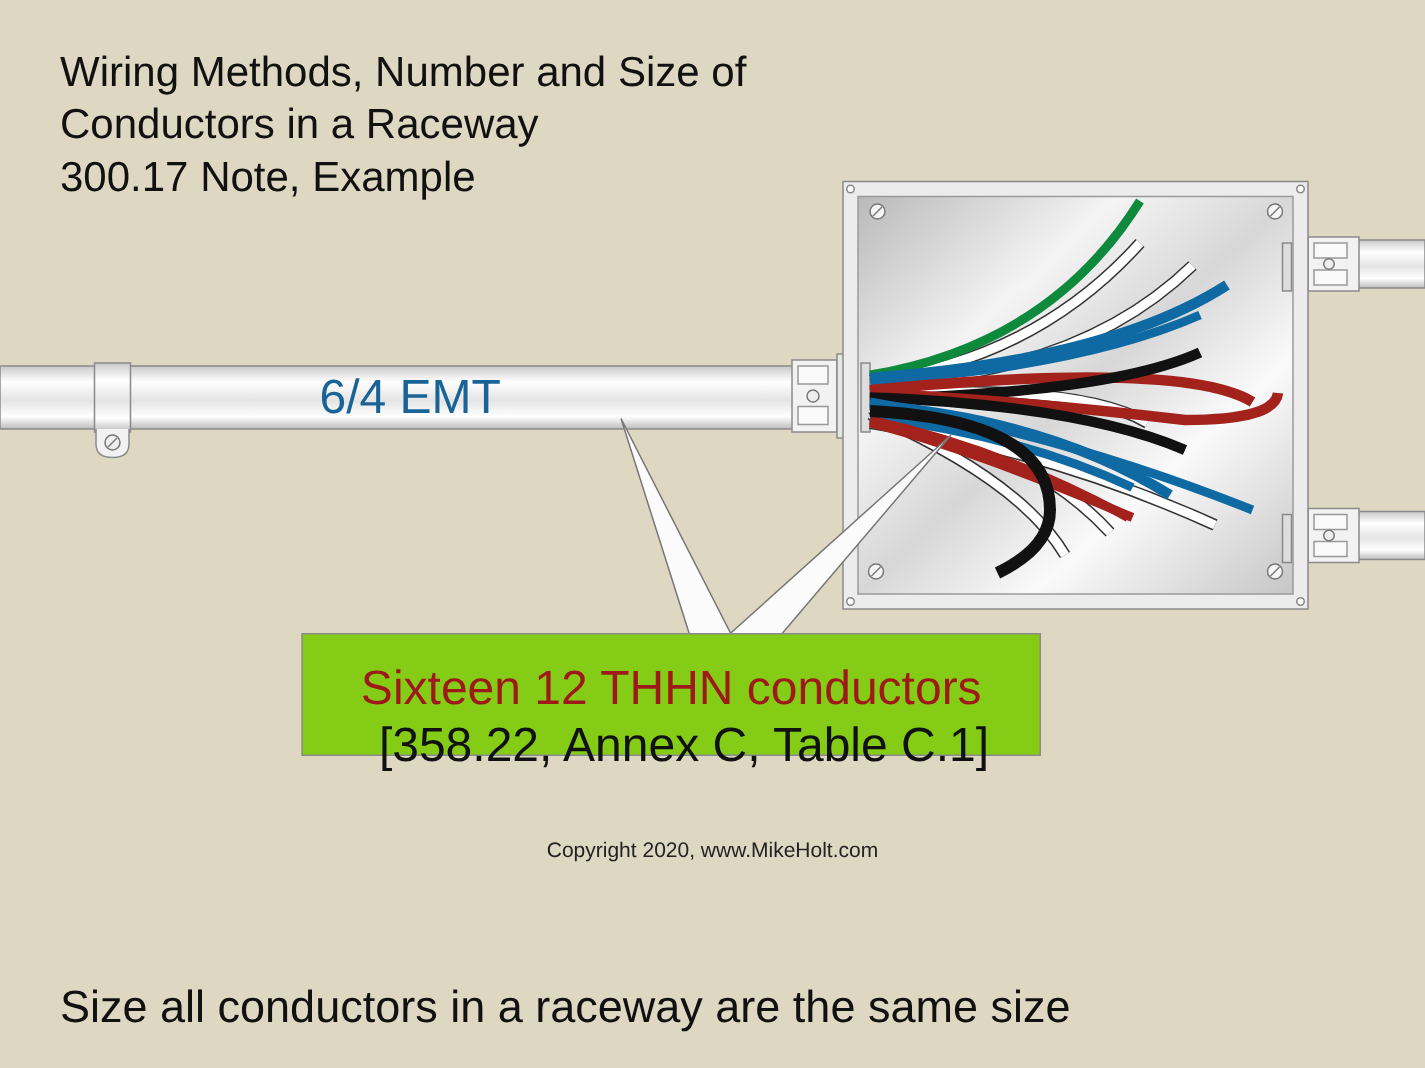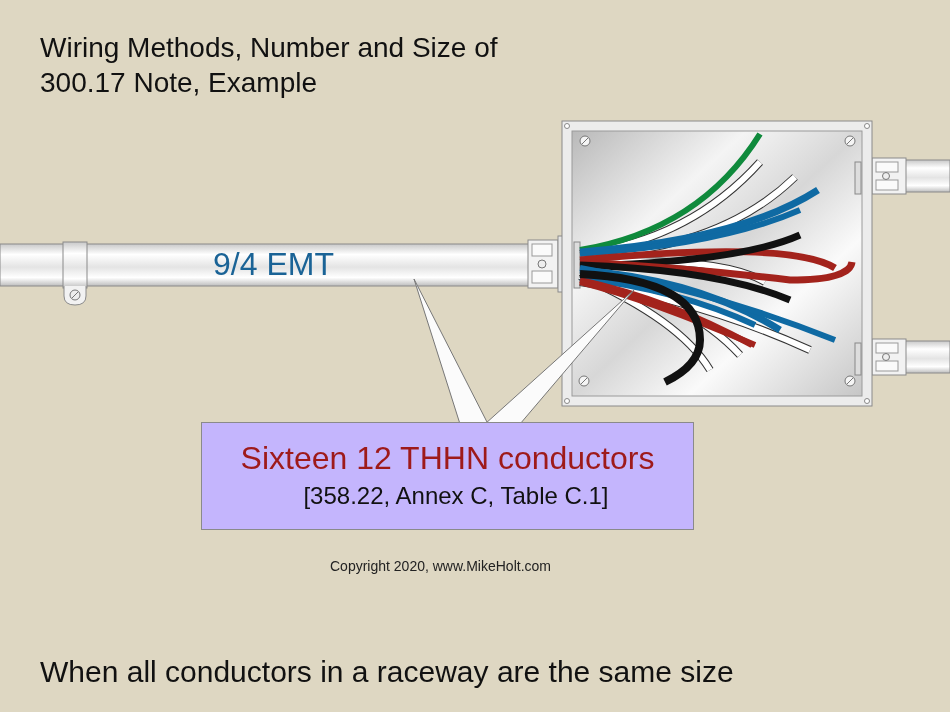--- a/index.html
+++ b/index.html
@@ -12,40 +12,41 @@
     position: absolute; left: 40px; top: 30px; width: 590px;
     text-align: left; color: #111; font-size: 28px; line-height: 35px;
   }
   .title .sub { }
   svg.diagram { position: absolute; left: 0; top: 0; }
   .emt-label {
     position: absolute; left: 213px; top: 246px;
     color: #1a6396; font-size: 32px; line-height: 36px;
   }
   .callout {
-    position: absolute; left: 201px; top: 422px; width: 493px; height: 108px;
-    background: #c4b5fd; border: 1px solid #8a8a8a; box-sizing: border-box;
+    position: absolute; left: 201px; top: 422px; width: 493px; height: 82px;
+    background: #84cc16; border: 1px solid #8a8a8a; box-sizing: border-box;
     text-align: center;
   }
   .callout .l1 { color: #9e1a1a; font-size: 32px; line-height: 38px; margin-top: 16px; }
-  .callout .l2 { color: #111; font-size: 24px; line-height: 38px; margin-left: 17px; }
+  .callout .l2 { color: #111; font-size: 32px; line-height: 38px; margin-left: 17px; }
   .copyright {
-    position: absolute; left: 330px; top: 558px; width: 290px; 
+    position: absolute; left: 330px; top: 558px; width: 290px; text-align: center;
     font-size: 14px; color: #222;
   }
   .body-text {
     position: absolute; left: 40px; top: 587px; width: 900px;
     font-size: 30px; line-height: 34px; color: #111; white-space: pre;
   }
 </style>
 </head>
 <body>
 
 <div class="title">
   <div>Wiring Methods, Number and Size of</div>
+  <div>Conductors in a Raceway</div>
   <div class="sub">300.17 Note, Example</div>
 </div>
 
 <svg class="diagram" width="950" height="712" viewBox="0 0 950 712">
   <defs>
     <linearGradient id="pipeGrad" x1="0" y1="0" x2="0" y2="1">
       <stop offset="0" stop-color="#c9c9c9"></stop>
       <stop offset="0.25" stop-color="#ffffff"></stop>
       <stop offset="0.55" stop-color="#e4e4e4"></stop>
       <stop offset="0.8" stop-color="#ffffff"></stop>
@@ -146,26 +147,26 @@
     <path d="M580 282 Q650 300 755 345" stroke="#a3231c" stroke-width="6"></path>
     <path d="M580 274 Q700 280 700 340 Q700 365 665 382" stroke="#111" stroke-width="8"></path>
   </g>
 
   <g>
     <polygon points="414,279 460,424 488,424" fill="#fbfbfb" stroke="#777"></polygon>
     <polygon points="634,290 485,424 520,424" fill="#fbfbfb" stroke="#777"></polygon>
   </g>
 </svg>
 
-<div class="emt-label">9/4 EMT</div>
+<div class="emt-label">6/4 EMT</div>
 
 <div class="callout">
   <div class="l1">Sixteen 12 THHN conductors</div>
   <div class="l2">[358.22, Annex C, Table C.1]</div>
 </div>
 
 <div class="copyright">Copyright 2020, www.MikeHolt.com</div>
 
 <div class="body-text">
-  <div>When all conductors in a raceway are the same size</div>
+  <div>Size all conductors in a raceway are the same size</div>
   
   
 </div>
 
 </body></html>

